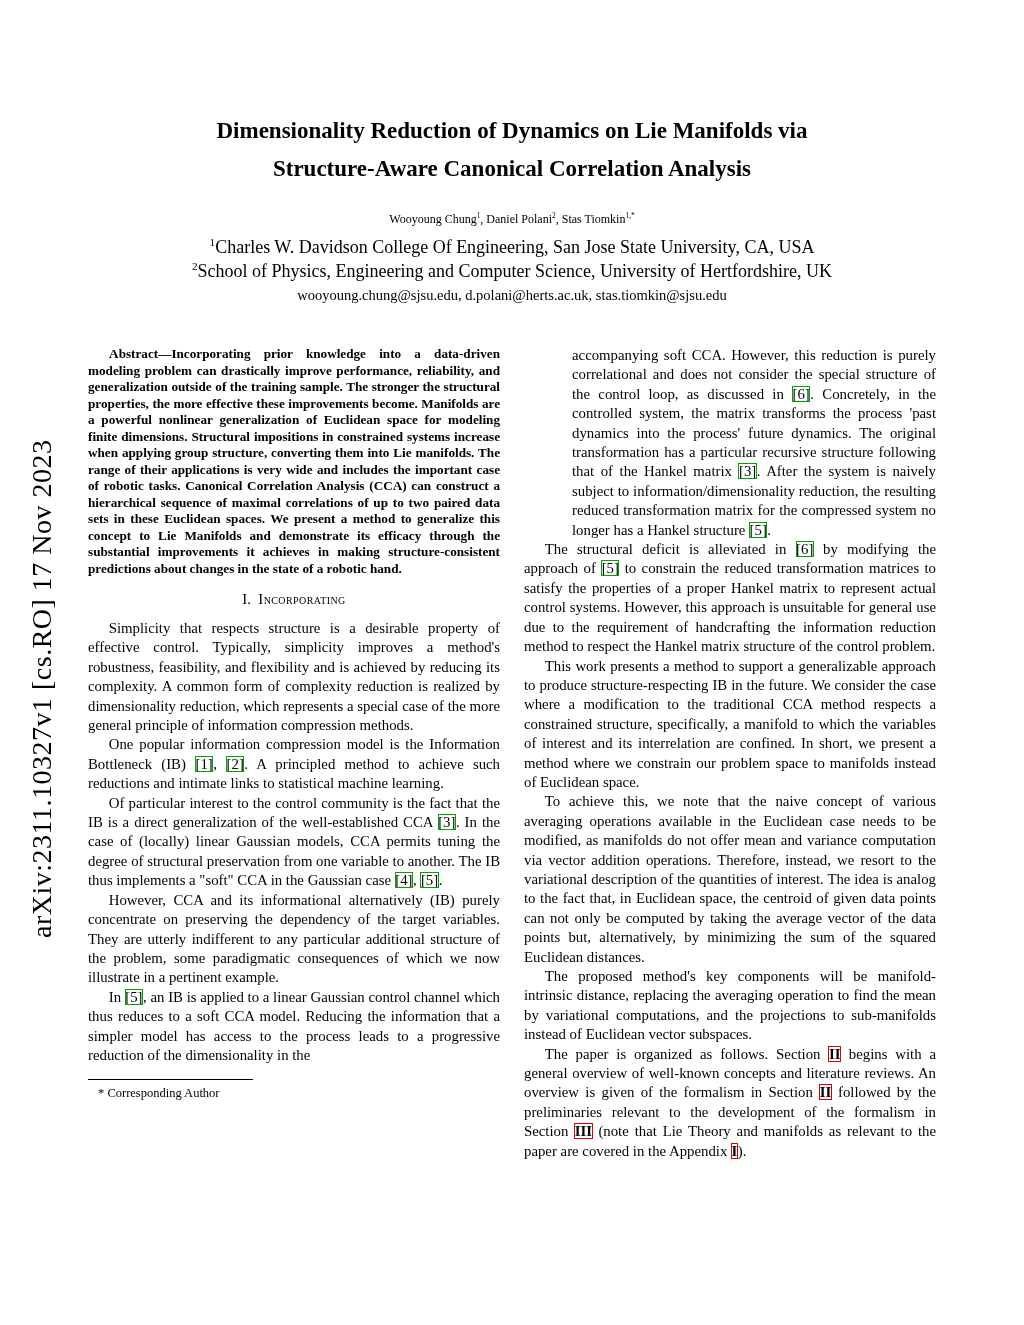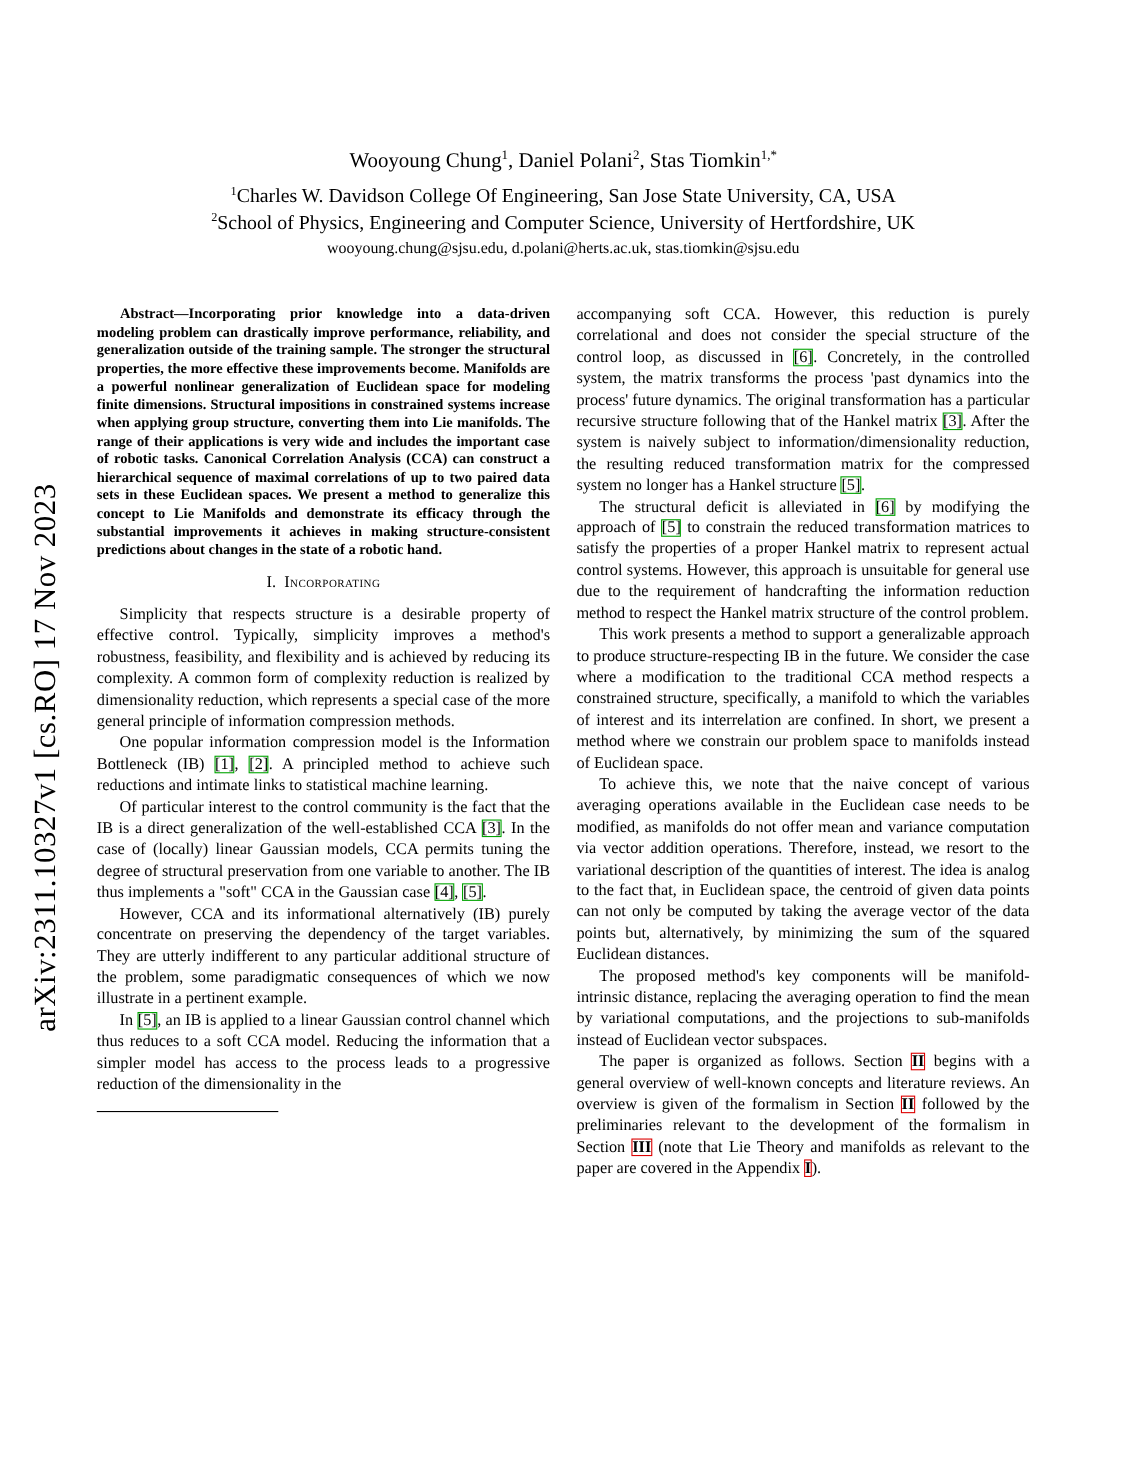--- a/index.html
+++ b/index.html
@@ -27,21 +27,21 @@
     letter-spacing: 0.5px;
     white-space: nowrap;
     color: #000;
   }
   .header { padding-top: 112px; text-align: center; }
   .title {
     font-size: 23px;
     font-weight: bold;
     line-height: 38px;
   }
-  .authors { margin-top: 24px; font-size: 19px; }
+  .authors { margin-top: 24px; font-size: 12px; }
   .affils { margin-top: 8px; font-size: 18px; line-height: 24px; }
   .emails { margin-top: 4px; font-size: 14.5px; text-align: center; }
   sup { font-size: 0.62em; vertical-align: super; line-height: 0; }
   .columns {
     display: flex;
     gap: 24px;
     padding: 0 88px;
     margin-top: 42px;
   }
   .col { width: 412px; }
@@ -58,21 +58,21 @@
     font-size: 14.8px;
     margin: 14px 0 11px 0;
   }
   .sec-heading .sc { font-variant: small-caps; letter-spacing: 0.4px; }
   .body-p {
     font-size: 14.8px;
     line-height: 19.4px;
     text-align: justify;
     text-indent: 1.4em;
   }
-  .no-indent { text-indent: 0; }
+  .no-indent { text-indent: 0; margin-left: 48px; }
   .cite-g, .cite-r {
     display: inline;
     padding: 0 0.5px;
     line-height: 1;
   }
   .cite-g { outline: 1px solid var(--cite-color); outline-offset: -1px; }
   .cite-r { outline: 1px solid var(--ref-color); outline-offset: -1px; font-weight: bold; }
   .footnote-rule {
     width: 165px;
     border-top: 1px solid #000;
@@ -81,20 +81,24 @@
   .footnote { font-size: 12.5px; margin-top: 6px; padding-left: 10px; }
 </style>
 </head>
 <body>
 
 <div class="page">
 
   <div class="arxiv-band">arXiv:2311.10327v1  [cs.RO]  17 Nov 2023</div>
 
   <div class="header">
+    <h1 class="title">
+      <span>Dimensionality Reduction of Dynamics on Lie Manifolds via</span><br>
+      <span>Structure-Aware Canonical Correlation Analysis</span>
+    </h1>
     <div class="authors">Wooyoung Chung<sup>1</sup>, Daniel Polani<sup>2</sup>, Stas Tiomkin<sup>1,*</sup></div>
     <div class="affils">
       <div><sup>1</sup>Charles W. Davidson College Of Engineering, San Jose State University, CA, USA</div>
       <div><sup>2</sup>School of Physics, Engineering and Computer Science, University of Hertfordshire, UK</div>
     </div>
     <div class="emails">wooyoung.chung@sjsu.edu, d.polani@herts.ac.uk, stas.tiomkin@sjsu.edu</div>
   </div>
 
   <div class="columns">
 
@@ -106,20 +110,21 @@
         <span class="sc">Incorporating</span>
       </div>
 
       <p class="body-p">Simplicity that respects structure is a desirable property of effective control. Typically, simplicity improves a method's robustness, feasibility, and flexibility and is achieved by reducing its complexity. A common form of complexity reduction is realized by dimensionality reduction, which represents a special case of the more general principle of information compression methods.</p>
       <p class="body-p">One popular information compression model is the Information Bottleneck (IB) <span class="cite-g">[1]</span>, <span class="cite-g">[2]</span>. A principled method to achieve such reductions and intimate links to statistical machine learning.</p>
       <p class="body-p">Of particular interest to the control community is the fact that the IB is a direct generalization of the well-established CCA <span class="cite-g">[3]</span>. In the case of (locally) linear Gaussian models, CCA permits tuning the degree of structural preservation from one variable to another. The IB thus implements a "soft" CCA in the Gaussian case <span class="cite-g">[4]</span>, <span class="cite-g">[5]</span>.</p>
       <p class="body-p">However, CCA and its informational alternatively (IB) purely concentrate on preserving the dependency of the target variables. They are utterly indifferent to any particular additional structure of the problem, some paradigmatic consequences of which we now illustrate in a pertinent example.</p>
       <p class="body-p">In <span class="cite-g">[5]</span>, an IB is applied to a linear Gaussian control channel which thus reduces to a soft CCA model. Reducing the information that a simpler model has access to the process leads to a progressive reduction of the dimensionality in the</p>
 
       <div class="footnote-rule"></div>
+      <div class="footnote">* Corresponding Author</div>
     </div>
 
     <div class="col">
       <p class="body-p no-indent">accompanying soft CCA. However, this reduction is purely correlational and does not consider the special structure of the control loop, as discussed in <span class="cite-g">[6]</span>. Concretely, in the controlled system, the matrix transforms the process 'past dynamics into the process' future dynamics. The original transformation has a particular recursive structure following that of the Hankel matrix <span class="cite-g">[3]</span>. After the system is naively subject to information/dimensionality reduction, the resulting reduced transformation matrix for the compressed system no longer has a Hankel structure <span class="cite-g">[5]</span>.</p>
       <p class="body-p">The structural deficit is alleviated in <span class="cite-g">[6]</span> by modifying the approach of <span class="cite-g">[5]</span> to constrain the reduced transformation matrices to satisfy the properties of a proper Hankel matrix to represent actual control systems. However, this approach is unsuitable for general use due to the requirement of handcrafting the information reduction method to respect the Hankel matrix structure of the control problem.</p>
       <p class="body-p">This work presents a method to support a generalizable approach to produce structure-respecting IB in the future. We consider the case where a modification to the traditional CCA method respects a constrained structure, specifically, a manifold to which the variables of interest and its interrelation are confined. In short, we present a method where we constrain our problem space to manifolds instead of Euclidean space.</p>
       <p class="body-p">To achieve this, we note that the naive concept of various averaging operations available in the Euclidean case needs to be modified, as manifolds do not offer mean and variance computation via vector addition operations. Therefore, instead, we resort to the variational description of the quantities of interest. The idea is analog to the fact that, in Euclidean space, the centroid of given data points can not only be computed by taking the average vector of the data points but, alternatively, by minimizing the sum of the squared Euclidean distances.</p>
       <p class="body-p">The proposed method's key components will be manifold-intrinsic distance, replacing the averaging operation to find the mean by variational computations, and the projections to sub-manifolds instead of Euclidean vector subspaces.</p>
       <p class="body-p">The paper is organized as follows. Section <span class="cite-r">II</span> begins with a general overview of well-known concepts and literature reviews. An overview is given of the formalism in Section <span class="cite-r">II</span> followed by the preliminaries relevant to the development of the formalism in Section <span class="cite-r">III</span> (note that Lie Theory and manifolds as relevant to the paper are covered in the Appendix <span class="cite-r">I</span>).</p>
     </div>

